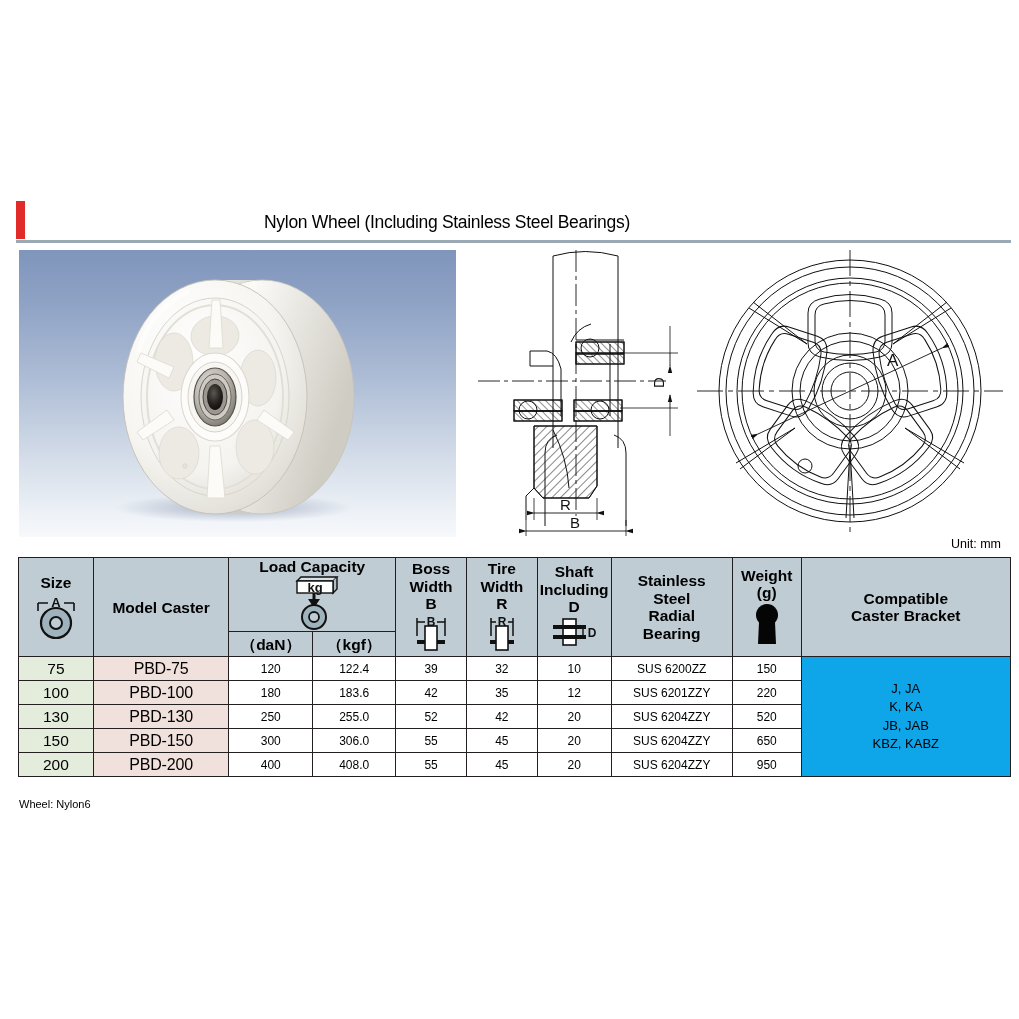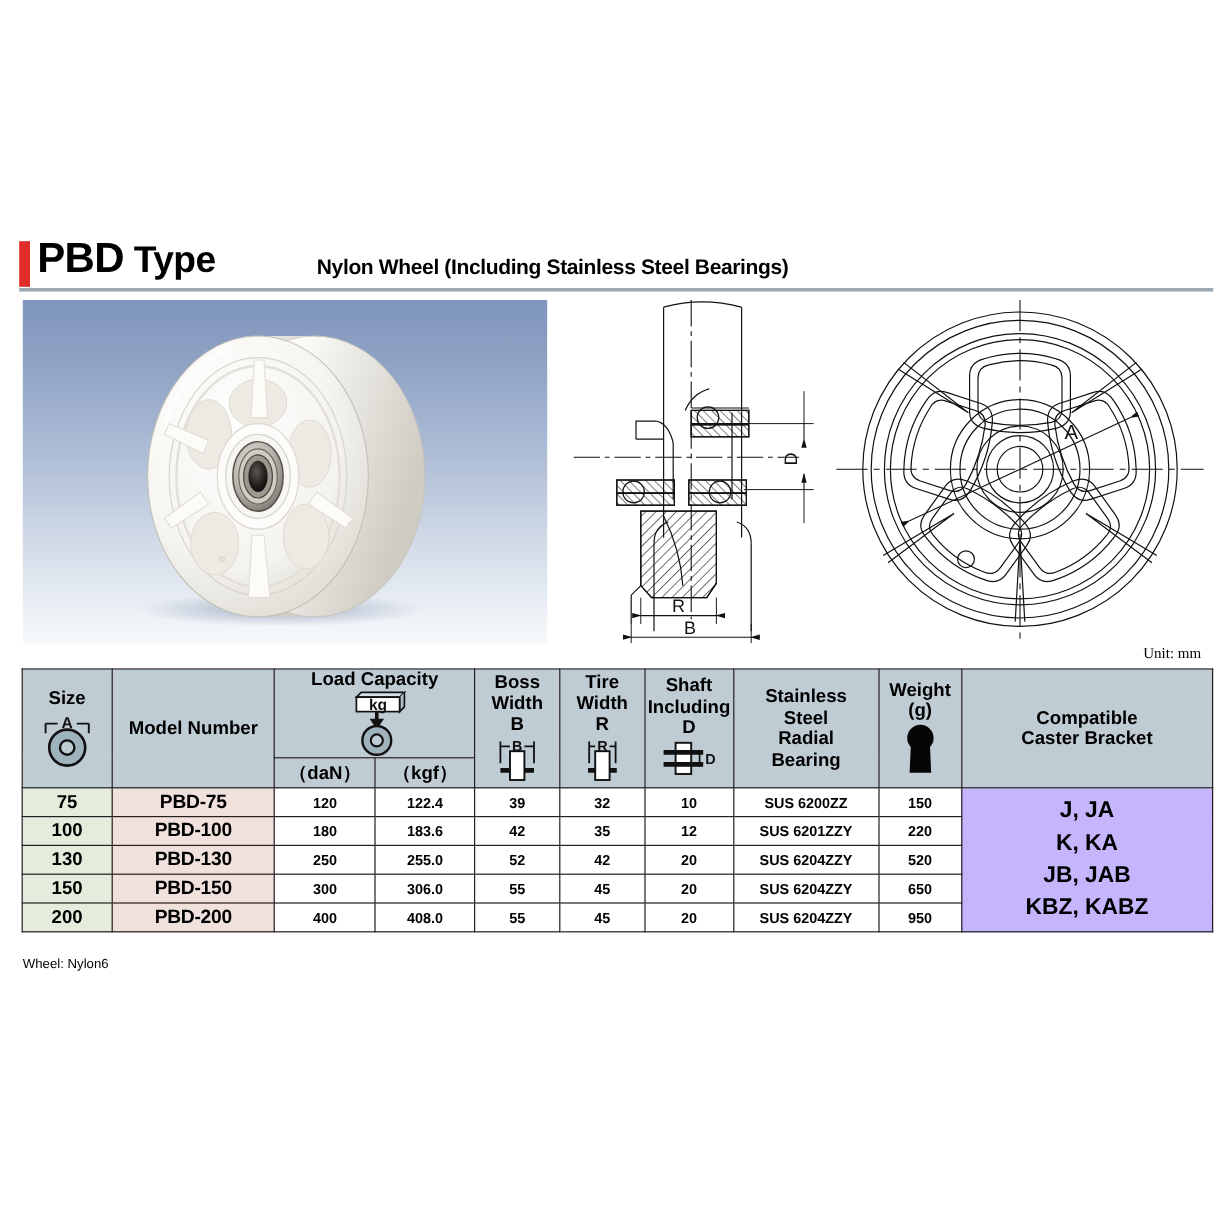--- a/index.html
+++ b/index.html
@@ -37,21 +37,21 @@
     white-space: nowrap;
   }
   #title-main .type-word {
     font-weight: bold;
     font-size: 31px;
   }
   #title-sub {
     position: absolute;
     left: 264px; top: 14px;
     font-size: 17.5px;
-    font-weight: bold;
+    font-weight: normal;
     letter-spacing: -0.3px;
     white-space: nowrap;
   }
   #title-rule {
     position: absolute;
     left: 16px; top: 42px;
     width: 995px; height: 2.5px;
     background: #9aa9b4;
   }
 
@@ -72,38 +72,37 @@
     width: 545px; height: 292px;
   }
   #drawing-svg { display: block; width: 545px; height: 292px; }
 
   
   #unit-label {
     position: absolute;
     right: 18px; top: 537px;
     font-size: 12.5px;
     letter-spacing: 0px;
-    font-family: Liberation Serif, serif;
   }
 
   
   #spec-table {
     position: absolute;
     left: 18px; top: 557px;
     width: 993px;
     border-collapse: collapse;
     table-layout: fixed;
     font-size: 15px;
   }
   #spec-table td, #spec-table th {
     border: 1px solid #231f20;
     padding: 0;
     text-align: center;
     vertical-align: middle;
-    font-weight: bold;
+    font-weight: normal;
   }
   #spec-table thead td {
     background: #bfccd4;
     font-weight: bold;
     font-size: 15.5px;
     line-height: 1.12;
   }
   .hdr-icon-wrap {
     display: flex;
     flex-direction: column;
@@ -126,38 +125,37 @@
   .col-shaft { width: 73px; }
   .col-bear  { width: 120px; }
   .col-weight{ width: 68px; }
   .col-brk   { width: 207px; }
 
   tbody tr { height: 24px; }
   tbody td { font-size: 12px; }
 
   #bracket-cell {
     line-height: 1.42;
-    font-size: 19px;
-    background: #c4b5fd;
+    font-size: 13px;
+    background: #0ea5e9;
     margin-top: 36px;
   }
 
   
   #footnote {
     position: absolute;
     left: 19px; top: 798px;
     font-size: 11px;
   }
 </style>
 </head>
 <body>
 
 <div id="title-block">
   <div id="title-accent"></div>
-  <div id="title-main"><span>PBD</span><span class="type-word"> Type</span></div>
   <div id="title-sub">Nylon Wheel (Including Stainless Steel Bearings)</div>
   <div id="title-rule"></div>
 </div>
 
 <div id="photo-panel">
   <svg id="photo-svg" viewBox="0 0 437 287">
     <defs>
       <radialGradient id="tireG" cx="35%" cy="30%" r="85%">
         <stop offset="0%" stop-color="#ffffff"></stop>
         <stop offset="55%" stop-color="#f6f5f1"></stop>
@@ -390,21 +388,21 @@
             <g stroke="#111" fill="none" stroke-width="1.6">
               <path d="M8,12 L8,20 M44,12 L44,20 M8,12 L18,12 M34,12 L44,12"></path>
               <text x="26" y="16" font-family="'Liberation Sans',sans-serif" font-size="13" fill="#111" stroke="none" text-anchor="middle">A</text>
               <circle cx="26" cy="32" r="15" fill="#9fb3bd" stroke="#111" stroke-width="2.2"></circle>
               <circle cx="26" cy="32" r="6" fill="#bfccd4" stroke="#111" stroke-width="2"></circle>
             </g>
           </svg>
         </div>
       </td>
 
-      <td rowspan="2">Model Number</td>
+      <td rowspan="2">Model Caster</td>
 
       <td colspan="2">
         <div class="hdr-icon-wrap">
           <span class="hdr-txt">Load Capacity</span>
           <svg width="62" height="56" viewBox="0 0 62 56">
             <g stroke="#111" stroke-width="1.4">
               <path d="M16,6 L52,6 L56,2 L20,2 Z" fill="#d7e0e5"></path>
               <path d="M52,6 L52,18 L56,14 L56,2" fill="#b0bfc7"></path>
               <rect x="16" y="6" width="36" height="12" fill="#ffffff"></rect>
               <text x="34" y="17" font-family="'Liberation Sans',sans-serif" font-size="13" fill="#111" stroke="none" text-anchor="middle">kg</text>

